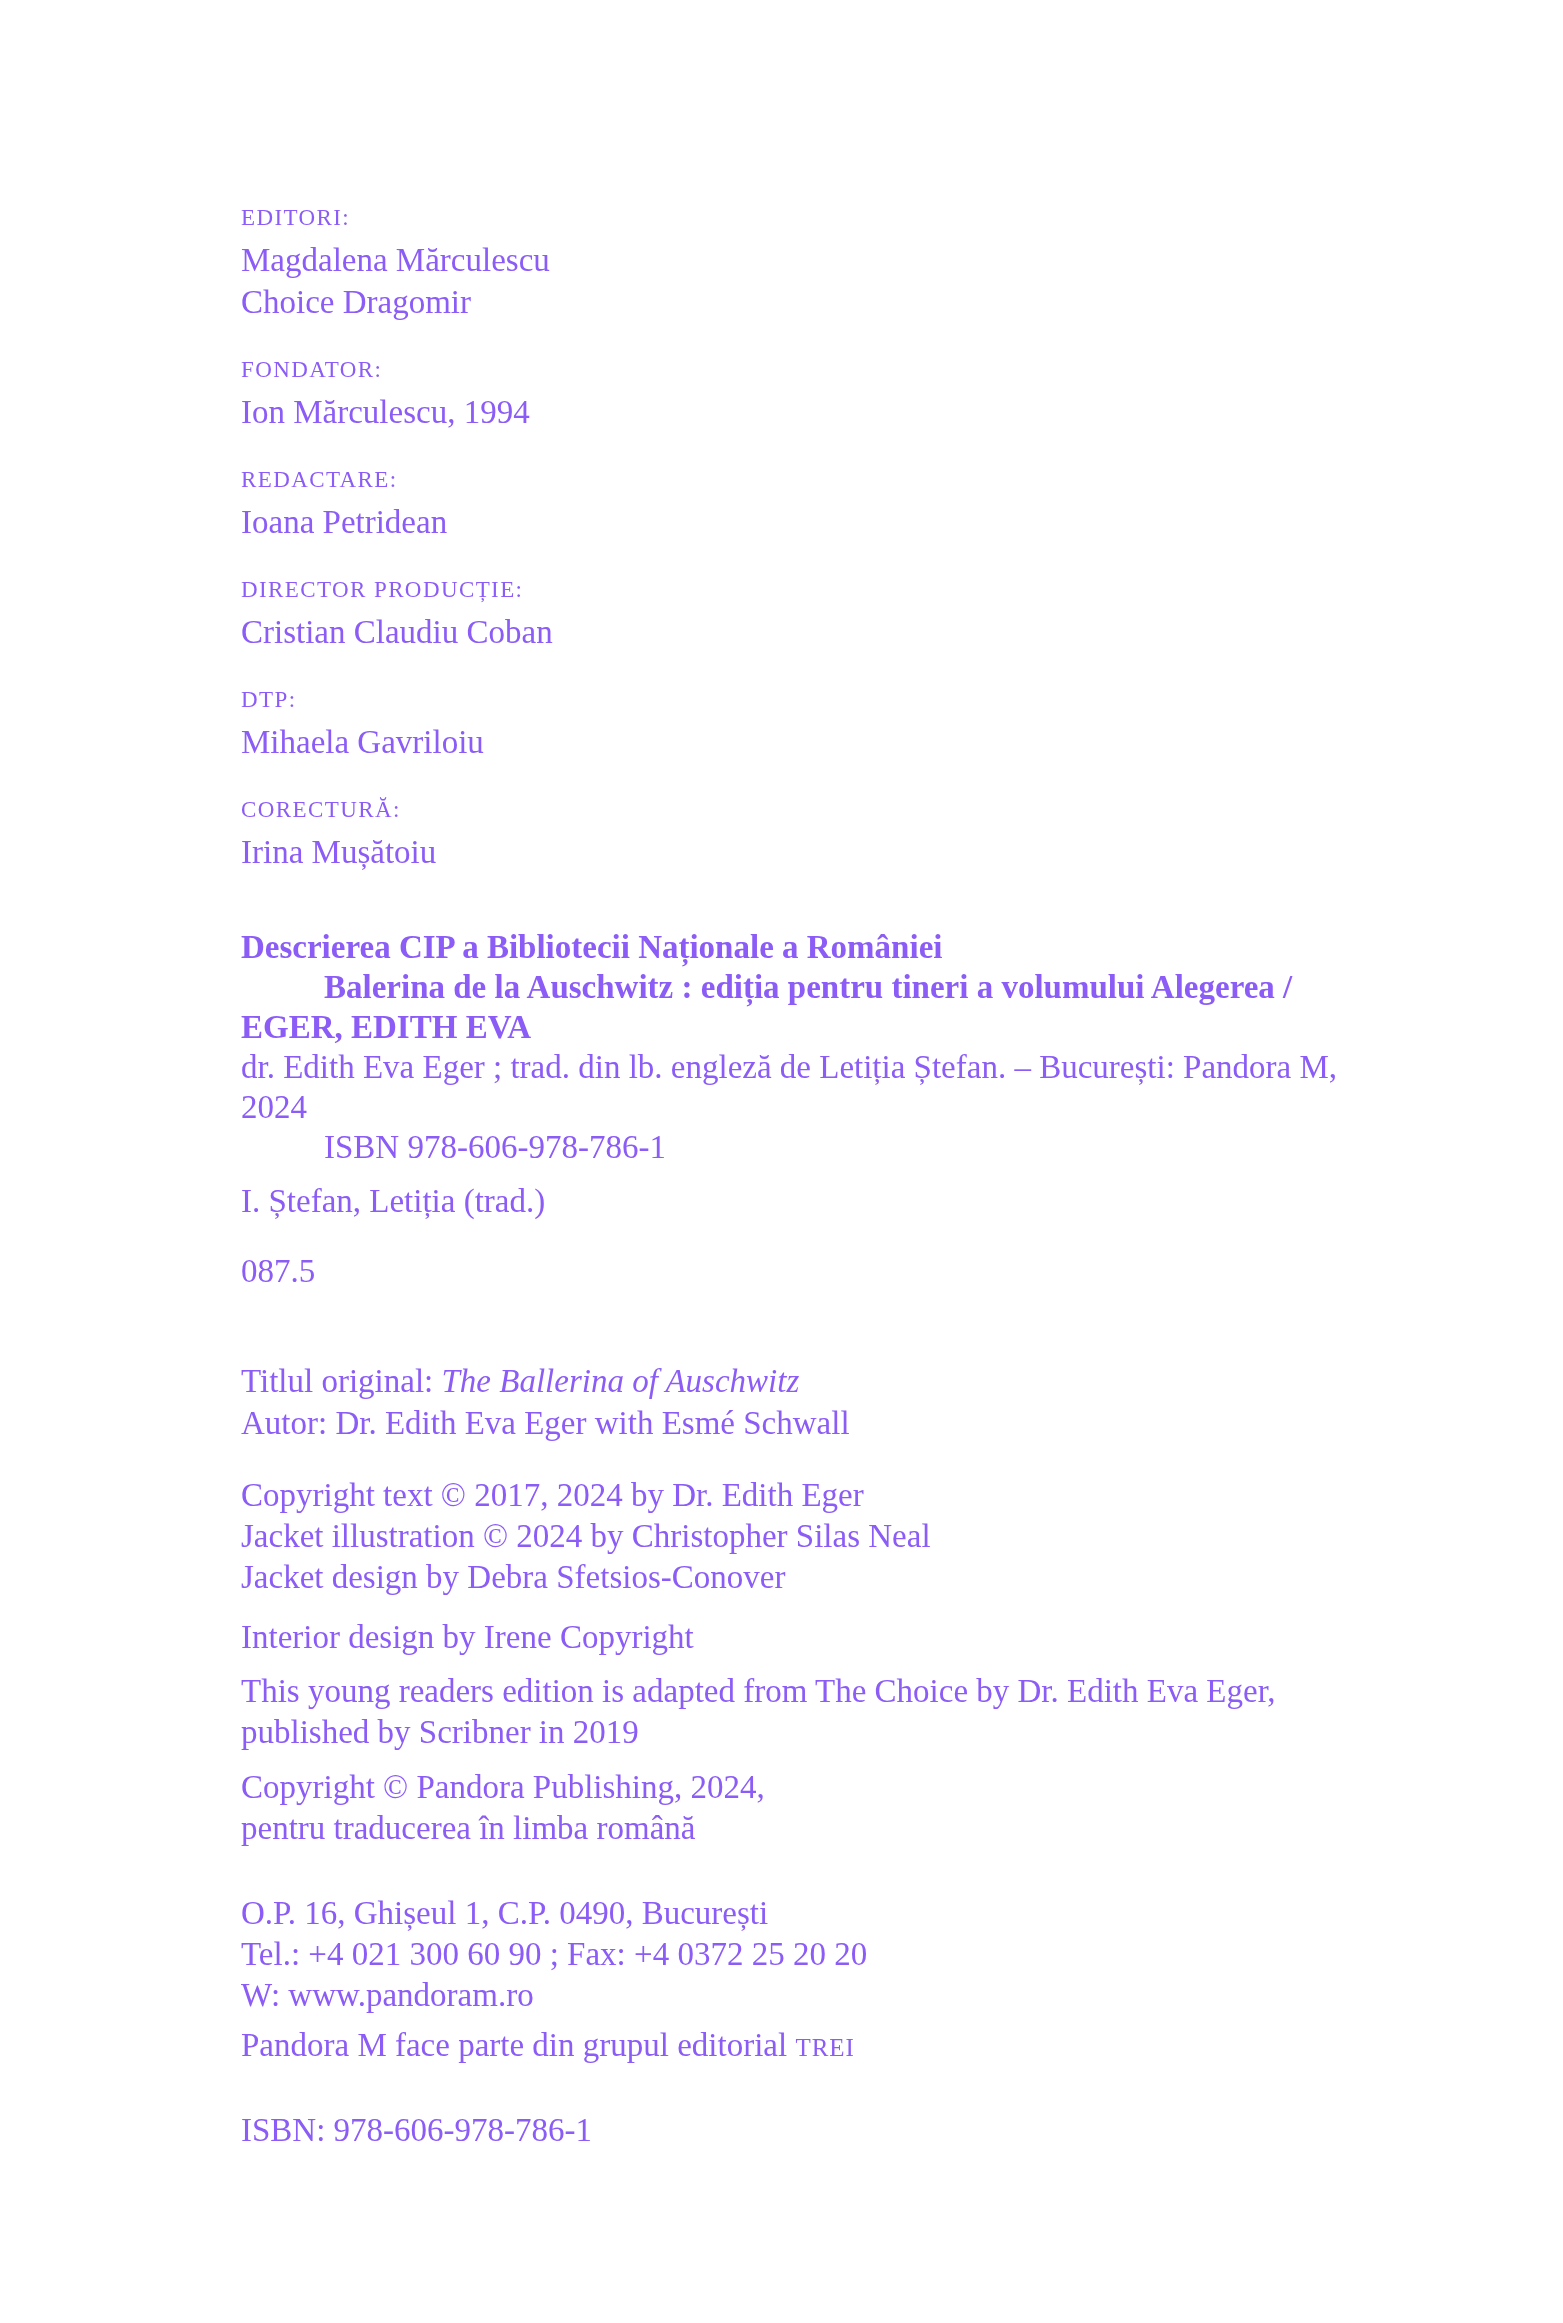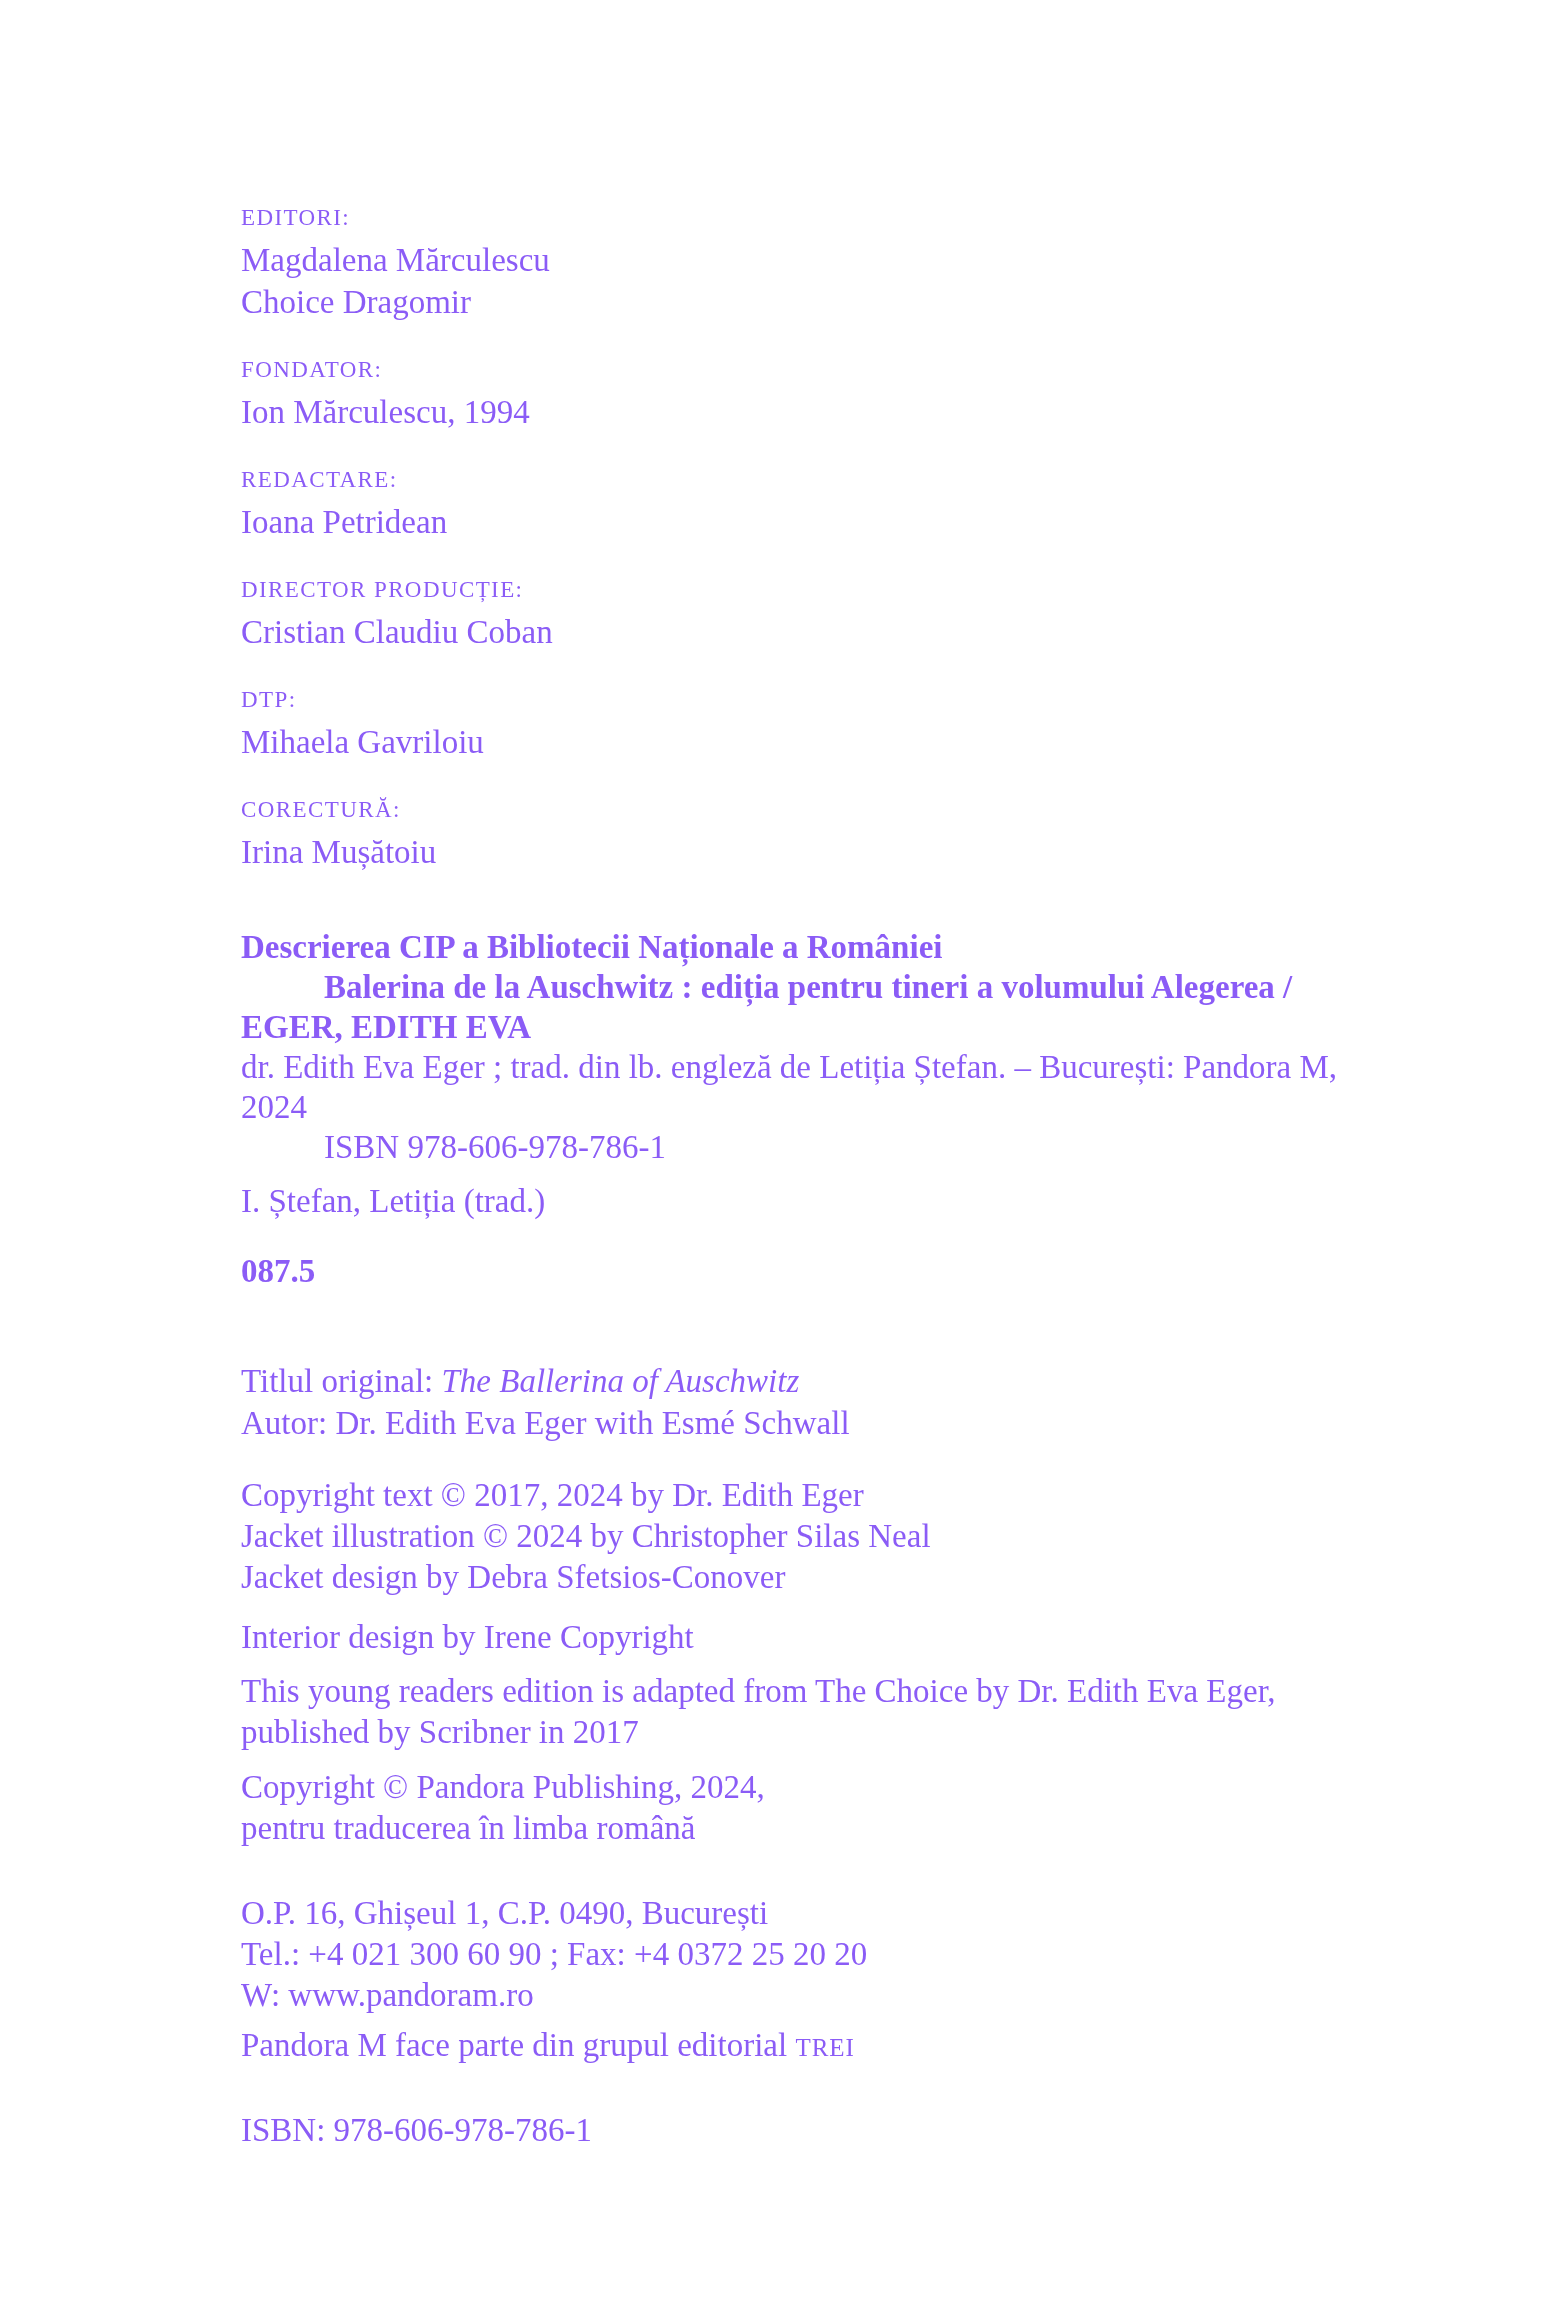--- a/index.html
+++ b/index.html
@@ -24,21 +24,21 @@
     font-size:23px;
     letter-spacing:1.4px;
     line-height:42px;
     white-space:nowrap;
   }
   .credit-group { margin-bottom:26px; }
   .cip .line { line-height:40px; }
   .bold { font-weight:bold; }
   .indent { padding-left:83px; }
   .mt14 { margin-top:13.5px; }
-  .mt31 { margin-top:30px;font-weight:bold; }
+  .mt31 { margin-top:30px; }
   .it { font-style:italic; }
   .sc { font-size:25px; letter-spacing:1px; }
   .copy .line { line-height:41px; }
   .lh42 .line { line-height:41px; }
 </style>
 </head>
 <body>
 
 <div class="page">
 
@@ -91,21 +91,21 @@
     <div class="line">Jacket illustration © 2024 by Christopher Silas Neal</div>
     <div class="line">Jacket design by Debra Sfetsios-Conover</div>
   </div>
 
   <div class="sec copy" style="top:1603px;">
     <div class="line">Interior design by Irene Copyright</div>
   </div>
 
   <div class="sec lh42" style="top:1657px;">
     <div class="line">This young readers edition is adapted from The Choice by Dr. Edith Eva Eger,</div>
-    <div class="line">published by Scribner in 2017</div>
+    <div class="line">published by Scribner in 2019</div>
   </div>
 
   <div class="sec lh42" style="top:1753px;">
     <div class="line">Copyright © Pandora Publishing, 2024,</div>
     <div class="line">pentru traducerea în limba română</div>
   </div>
 
   <div class="sec lh42" style="top:1879px;">
     <div class="line">O.P. 16, Ghișeul 1, C.P. 0490, București</div>
     <div class="line">Tel.: +4 021 300 60 90 ; Fax: +4 0372 25 20 20</div>

